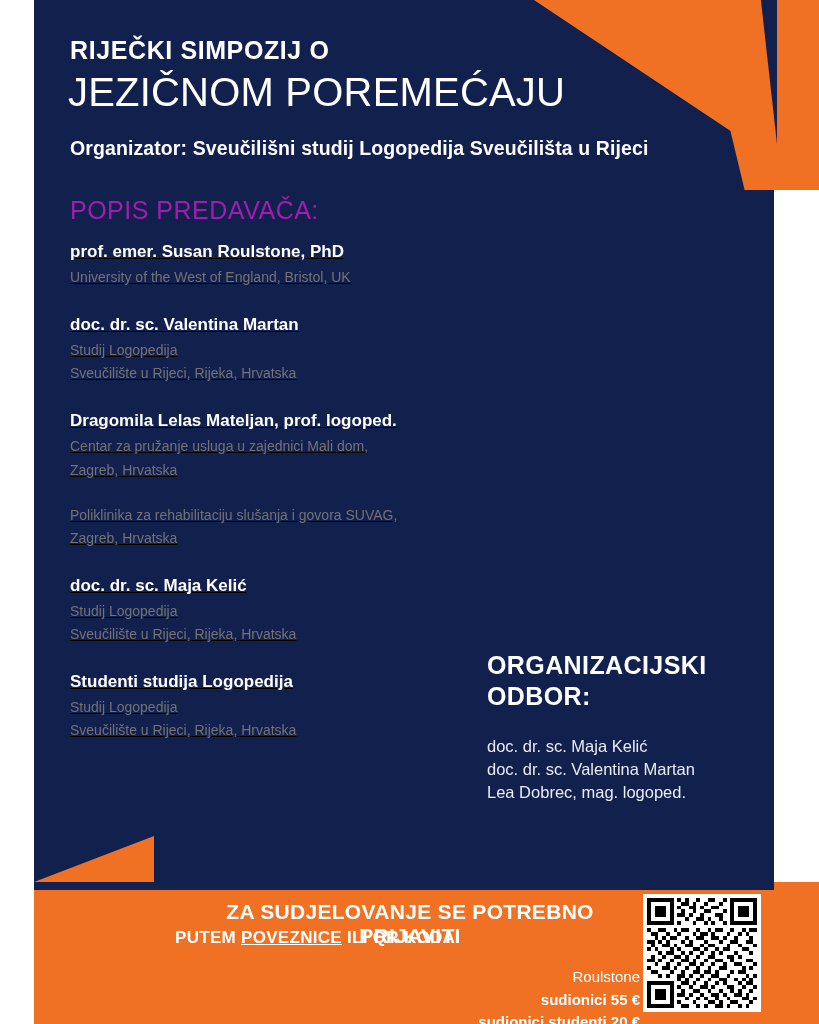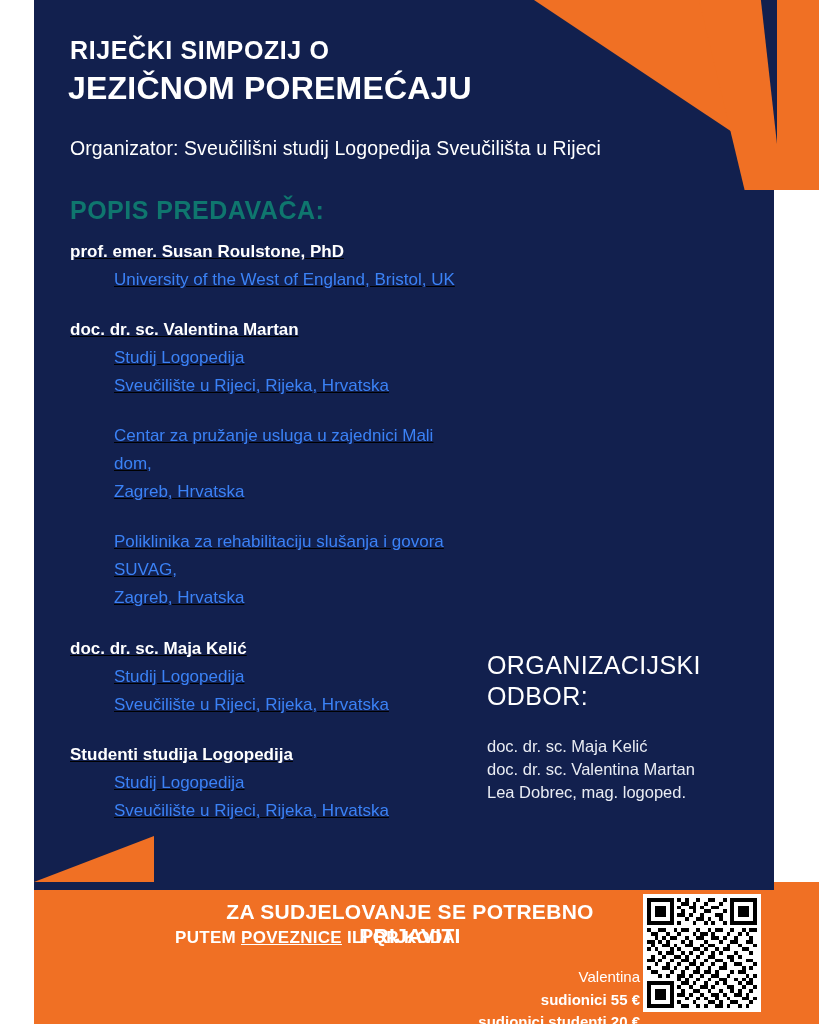--- a/index.html
+++ b/index.html
@@ -117,78 +117,77 @@
     color: #ffffff;
     font-size: 25px;
     font-weight: bold;
     letter-spacing: 0.6px;
   }
   .title {
     position: absolute;
     left: 68px;
     top: 70px;
     color: #ffffff;
-    font-size: 32px;
-    font-weight: bold;
+    font-size: 40px;
+    font-weight: normal;
     letter-spacing: 0.2px;
     white-space: nowrap;
   }
   .organizer {
     position: absolute;
     left: 70px;
     top: 137px;
     color: #ffffff;
     font-size: 19.5px;
-    font-weight: normal;
+    font-weight: bold;
     letter-spacing: 0.1px;
   }
   .section-head {
     position: absolute;
     left: 70px;
     top: 196px;
-    color: #0f766e;
+    color: #a21caf;
     font-size: 25px;
-    font-weight: bold;
+    font-weight: normal;
     letter-spacing: 0.5px;
   }
 
   .speakers {
     position: absolute;
     left: 70px;
     top: 238px;
     width: 400px;
     text-decoration: underline;
   }
   .speaker {
     margin-bottom: 22px;
   }
   .speaker .name {
     color: #ffffff;
     font-size: 17px;
     font-weight: bold;
     line-height: 1.65;
   }
   .speaker .aff {
-    color: #3b82f6;
-    font-size: 17px;
+    color: #737373;
+    font-size: 14px;
     font-weight: normal;
     line-height: 1.65;
-    margin-left: 44px;
   }
 
   .org-block {
     position: absolute;
     left: 487px;
     top: 650px;
     width: 280px;
   }
   .org-title {
     color: #ffffff;
     font-size: 25px;
-    font-weight: normal;
+    font-weight: bold;
     line-height: 1.25;
     letter-spacing: 0.4px;
   }
   .org-members {
     margin-top: 22px;
   }
   .org-members div {
     color: #e9ecf3;
     font-size: 16.5px;
     line-height: 1.42;
@@ -277,20 +276,21 @@
       <div class="speaker">
         <div class="name">prof. emer. Susan Roulstone, PhD</div>
         <div class="aff">University of the West of England, Bristol, UK</div>
       </div>
       <div class="speaker">
         <div class="name">doc. dr. sc. Valentina Martan</div>
         <div class="aff">Studij Logopedija</div>
         <div class="aff">Sveučilište u Rijeci, Rijeka, Hrvatska</div>
       </div>
       <div class="speaker">
+        <div class="name">Dragomila Lelas Mateljan, prof. logoped.</div>
         <div class="aff">Centar za pružanje usluga u zajednici Mali dom,</div>
         <div class="aff">Zagreb, Hrvatska</div>
       </div>
       <div class="speaker">
         <div class="aff">Poliklinika za rehabilitaciju slušanja i govora SUVAG,</div>
         <div class="aff">Zagreb, Hrvatska</div>
       </div>
       <div class="speaker">
         <div class="name">doc. dr. sc. Maja Kelić</div>
         <div class="aff">Studij Logopedija</div>
@@ -310,21 +310,21 @@
         <div>doc. dr. sc. Valentina Martan</div>
         <div>Lea Dobrec, mag. logoped.</div>
       </div>
     </div>
   </div>
 
   <div class="cta">
     <div class="cta-line1">ZA SUDJELOVANJE SE POTREBNO PRIJAVITI</div>
     <div class="cta-line2"><span>PUTEM </span><span class="link">POVEZNICE</span><span> ILI QR KODA.</span></div>
     <div class="fees">
-      <div>Valentina</div>
+      <div>Roulstone</div>
       <div class="bold">sudionici 55 €</div>
       <div class="bold">sudionici studenti 20 €</div>
     </div>
     <div class="qr">
       <svg width="110" height="110" viewBox="0 0 29 29" shape-rendering="crispEdges">
         <rect width="29" height="29" fill="#ffffff"></rect>
         <g fill="#000000">
           <rect x="0" y="0" width="7" height="1"></rect>
             <rect x="0" y="6" width="7" height="1"></rect>
           <rect x="0" y="0" width="1" height="7"></rect>

